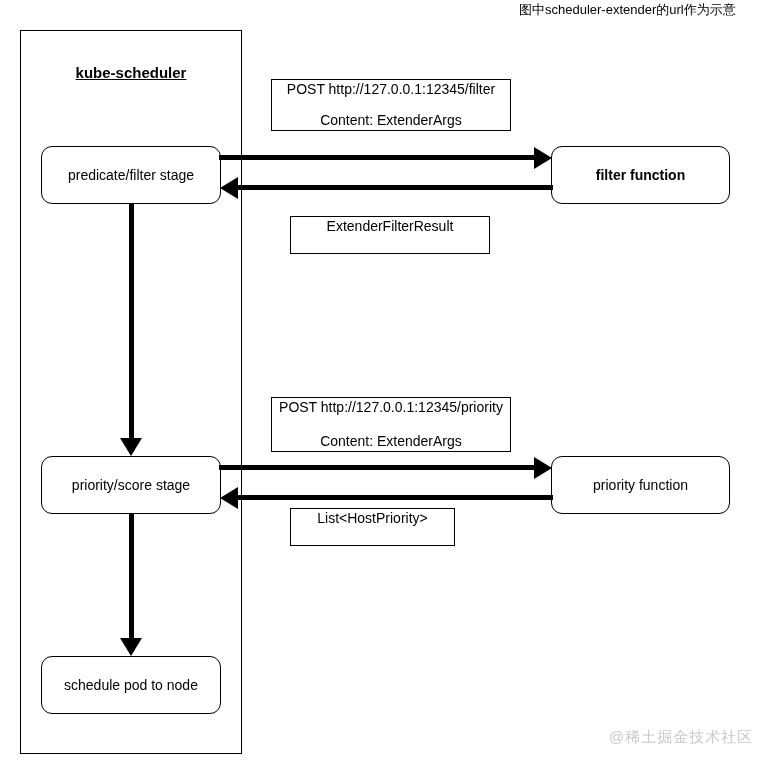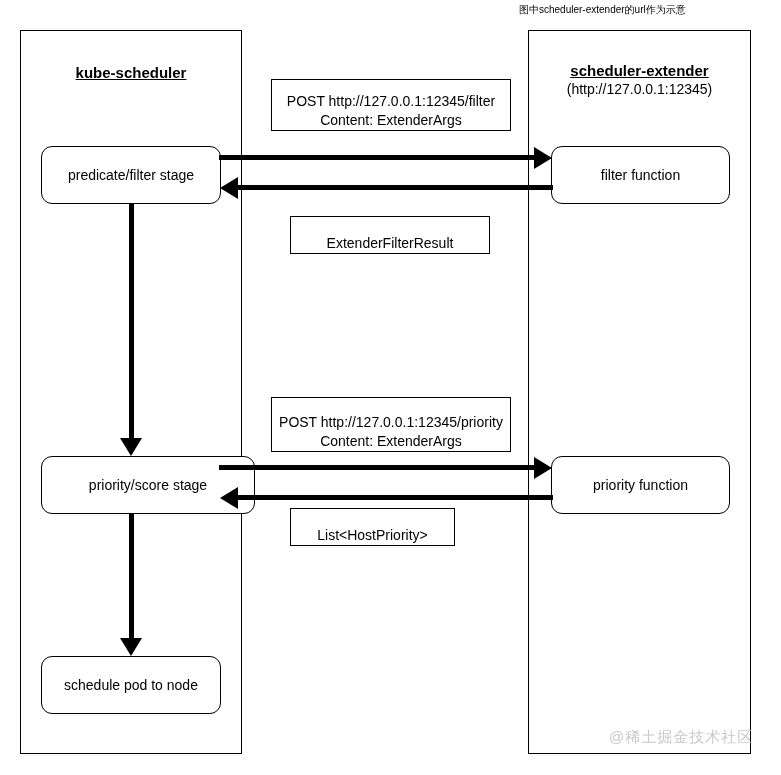--- a/index.html
+++ b/index.html
@@ -16,21 +16,21 @@
     width: 781px;
     height: 775px;
     background: #ffffff;
     overflow: hidden;
   }
   .note-top {
     position: absolute;
     left: 519px;
     top: 2px;
     width: 262px;
-    font-size: 10px;
+    font-size: 13px;
     line-height: 16px;
     color: #000;
     white-space: nowrap;
   }
   .container-box {
     position: absolute;
     border: 1px solid #000000;
     background: #ffffff;
     box-sizing: border-box;
   }
@@ -66,21 +66,21 @@
     text-align: center;
   }
   .msg-box {
     position: absolute;
     border: 1.4px solid #000000;
     background: #ffffff;
     box-sizing: border-box;
     display: flex;
     flex-direction: column;
     align-items: center;
-    justify-content: flex-end;
+    justify-content: space-between;
     font-size: 14px;
     line-height: 19px;
     text-align: center;
   }
   .h-line {
     position: absolute;
     height: 5px;
     background: #000000;
   }
   .v-line {
@@ -124,38 +124,34 @@
 <body>
 
 <div id="canvas">
 
   <div class="note-top">图中scheduler-extender的url作为示意</div>
 
   <div class="container-box" style="left:20px; top:30px; width:222px; height:724px;">
     <div class="container-title" style="top:32px;">kube-scheduler</div>
   </div>
 
-  <div class="container-box" style="left:528px; top:30px; width:223px; height:724px;">
-    <div class="container-title" style="top:30px;">scheduler-extender</div>
-    <div class="container-sub" style="top:49px;">(http://127.0.0.1:12345)</div>
-  </div>
 
   <div class="stage-box" style="left:41px; top:146px; width:180px; height:58px;text-align:right;">
     <span>predicate/filter stage</span>
   </div>
 
-  <div class="stage-box" style="left:41px; top:456px; width:214px; height:58px;">
+  <div class="stage-box" style="left:41px; top:456px; width:180px; height:58px;">
     <span>priority/score stage</span>
   </div>
 
   <div class="stage-box" style="left:41px; top:656px; width:180px; height:58px;">
     <span>schedule pod to node</span>
   </div>
 
-  <div class="stage-box" style="left:551px; top:146px; width:179px; height:58px;">
+  <div class="stage-box" style="left:551px; top:146px; width:179px; height:58px;font-weight:bold;">
     <span>filter function</span>
   </div>
 
   <div class="stage-box" style="left:551px; top:456px; width:179px; height:58px;">
     <span>priority function</span>
   </div>
 
   <div class="msg-box" style="left:271px; top:79px; width:240px; height:52px;">
     <span>POST http://127.0.0.1:12345/filter</span>
     <span>Content: ExtenderArgs</span>

